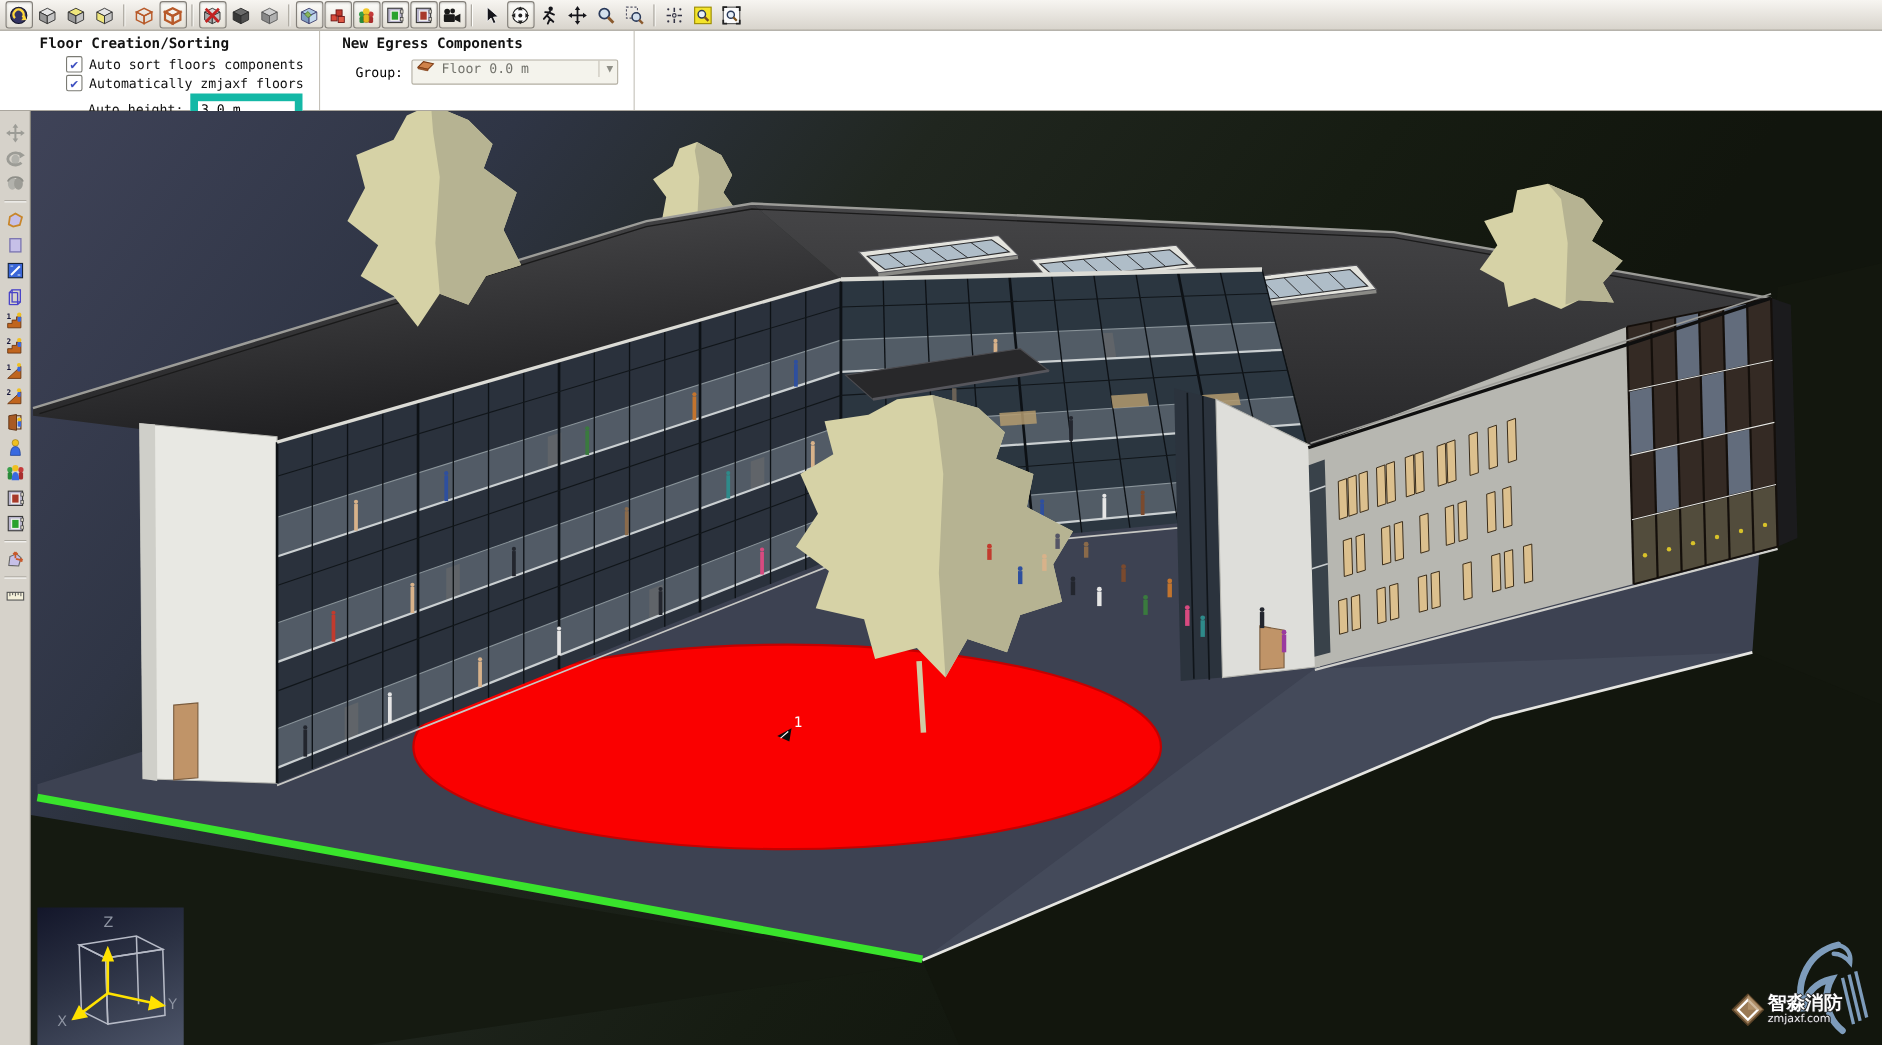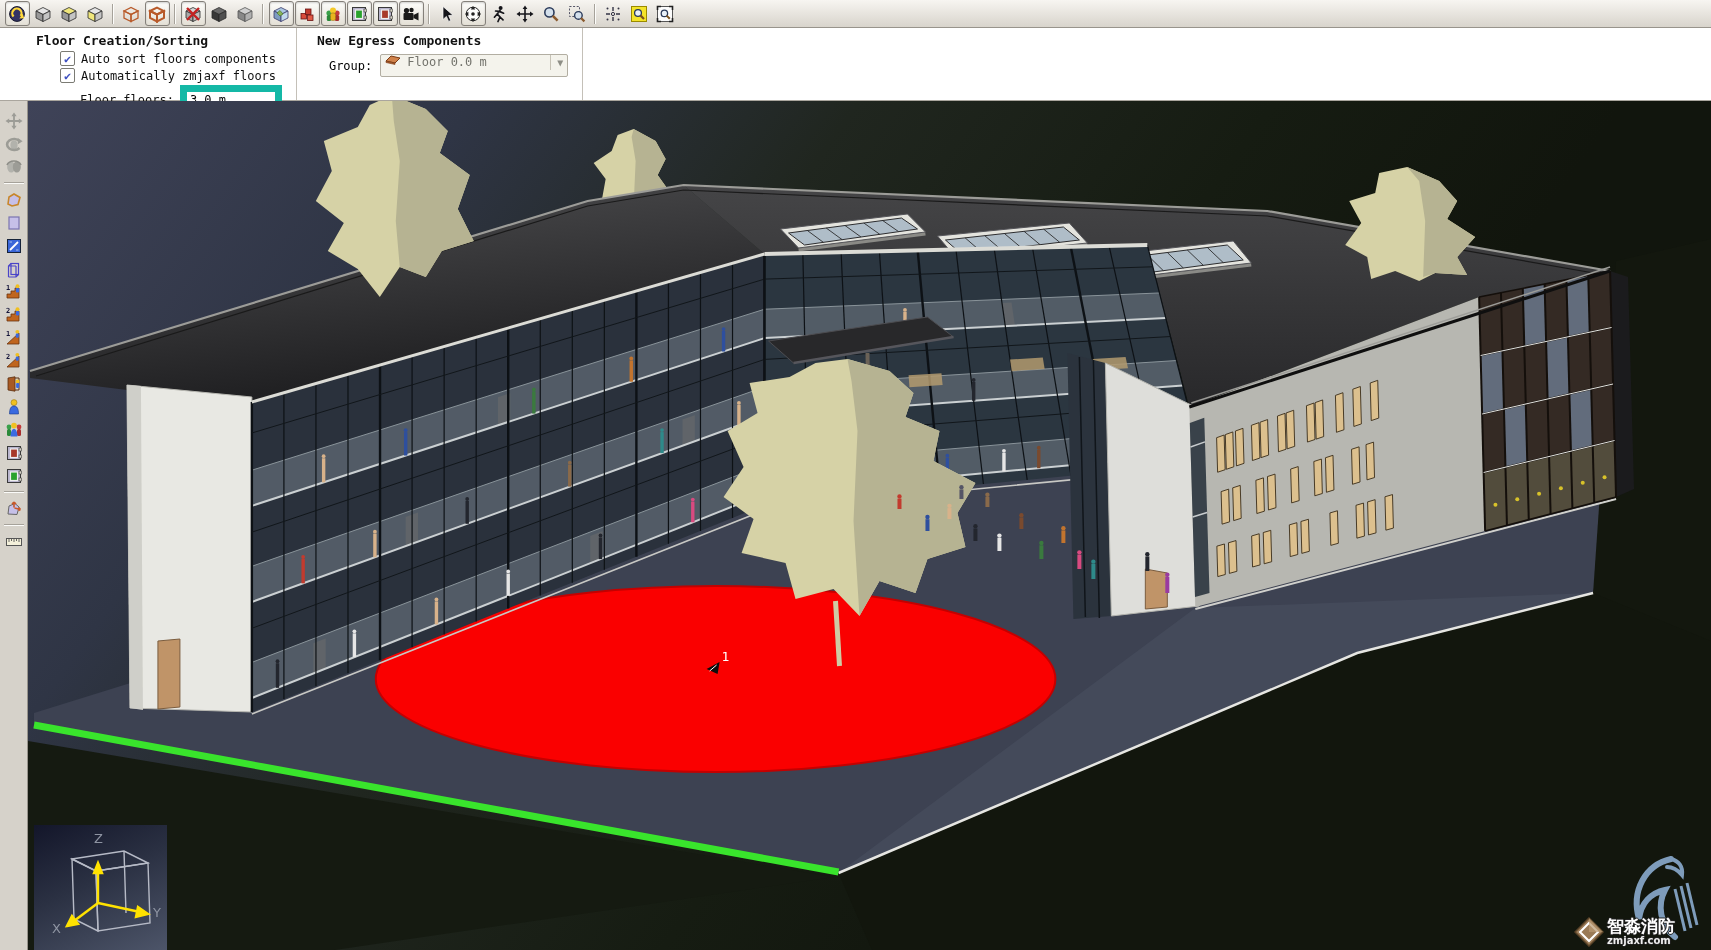--- a/index.html
+++ b/index.html
@@ -38,25 +38,25 @@
   .viewport{flex:1;position:relative;overflow:hidden;background:#1a1f17;}
   svg.scene{position:absolute;left:0;top:0;width:100%;height:100%;}
   
   .navcube{position:absolute;left:6px;bottom:0;width:133px;height:126px;
            background:linear-gradient(155deg,#13162a 0%,#2b3143 45%,#4d5569 100%);}
   
   .watermark{position:absolute;right:10px;bottom:2px;display:flex;align-items:center;gap:4px;pointer-events:none;}
   .wm-txt{display:flex;flex-direction:column;line-height:1.05;}
   .wm-cn{font-family:"DejaVu Sans",sans-serif;font-size:33px;letter-spacing:8px;color:#7e9cbb;font-weight:bold;}
   .wm-en{font-family:"DejaVu Sans",sans-serif;font-size:30px;color:#68859f;opacity:.9;}
-  .badge{position:absolute;right:36px;bottom:4px;display:flex;align-items:center;gap:3px;}
+  .badge{position:absolute;right:36px;bottom:18px;display:flex;align-items:center;gap:3px;}
   .badge-txt{display:flex;flex-direction:column;line-height:1.05;}
   .badge-cn{font-family:"DejaVu Sans",sans-serif;font-size:17px;font-weight:bold;color:#fff;
             text-shadow:-1px 0 #222,1px 0 #222,0 -1px #222,0 1px #222;}
-  .badge-url{font-family:"DejaVu Sans",sans-serif;font-size:10px;font-weight:bold;color:#eee;
+  .badge-url{font-family:"DejaVu Sans",sans-serif;font-size:10px;font-weight:normal;color:#eee;
             text-shadow:-1px 0 #222,1px 0 #222,0 -1px #222,0 1px #222;}
 </style>
 </head>
 <body>
 
 <div id="app" style="--c-red: #fa0000; --c-green: #39e42c; --c-site: #3d4252; --c-tree: #d6d2a6; --c-tree-sh: #b6b392; --c-grass: #151a11; --c-wall: #e8e8e3;">
 
   <div class="toolbar" id="toolbar">
       <div class="tbtn pressed">
         <svg width="18" height="18" viewBox="0 0 18 18">
@@ -265,21 +265,21 @@
       <div class="rtitle">Floor Creation/Sorting</div>
       <div class="rrow">
         <span class="cb">✔</span>
         <span>Auto sort floors components</span>
       </div>
       <div class="rrow">
         <span class="cb">✔</span>
         <span>Automatically zmjaxf floors</span>
       </div>
       <div class="rrow" style="margin-left:44px;">
-        <span>Floor floors:</span>
+        <span>Auto height:</span>
         <input class="ftext" value="3.0 m" style="">
       </div>
     </div>
     <div class="rsep"></div>
     <div class="rpanel">
       <div class="rtitle">New Egress Components</div>
       <div class="rrow" style="margin-left:12px;margin-top:6px;">
         <span class="grouplabel">Group:</span>
         <div class="dropdown">
           <svg width="16" height="10" viewBox="0 0 16 10">

